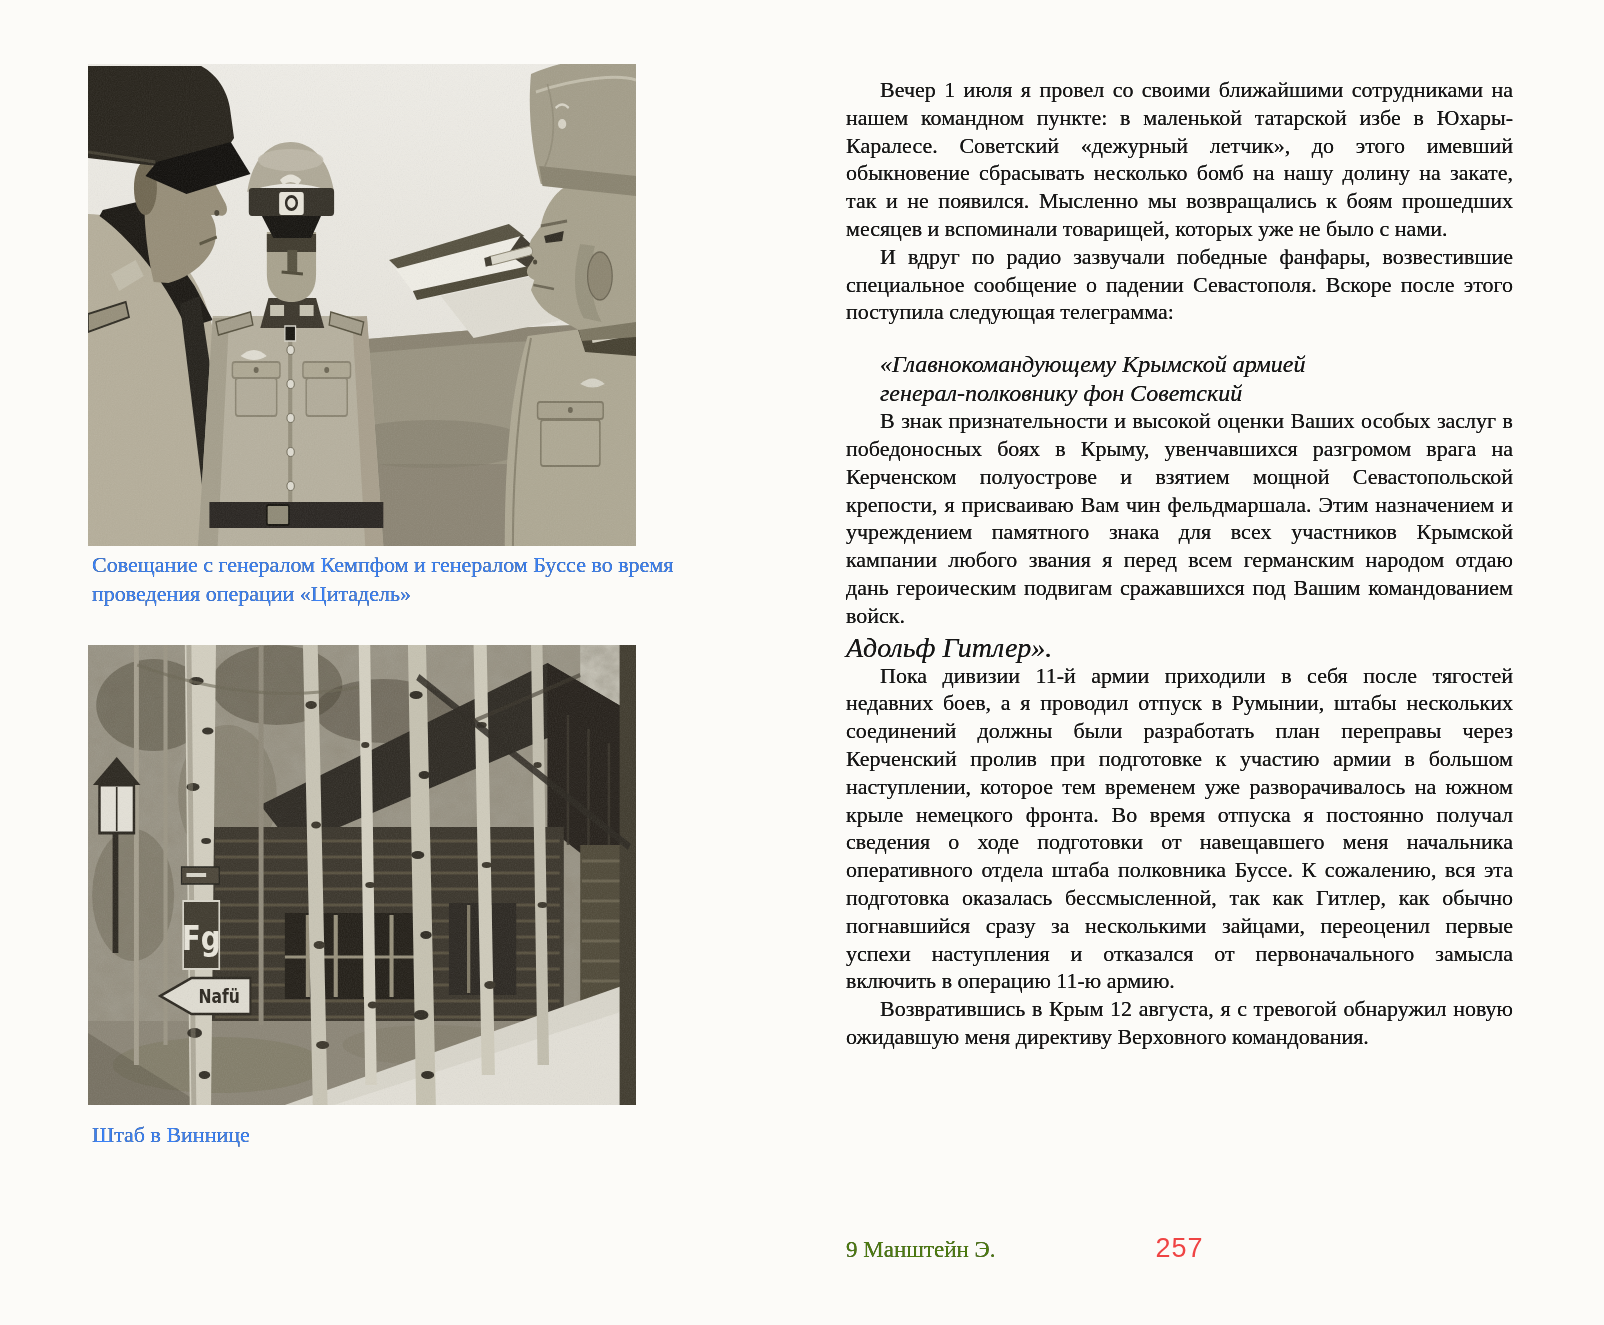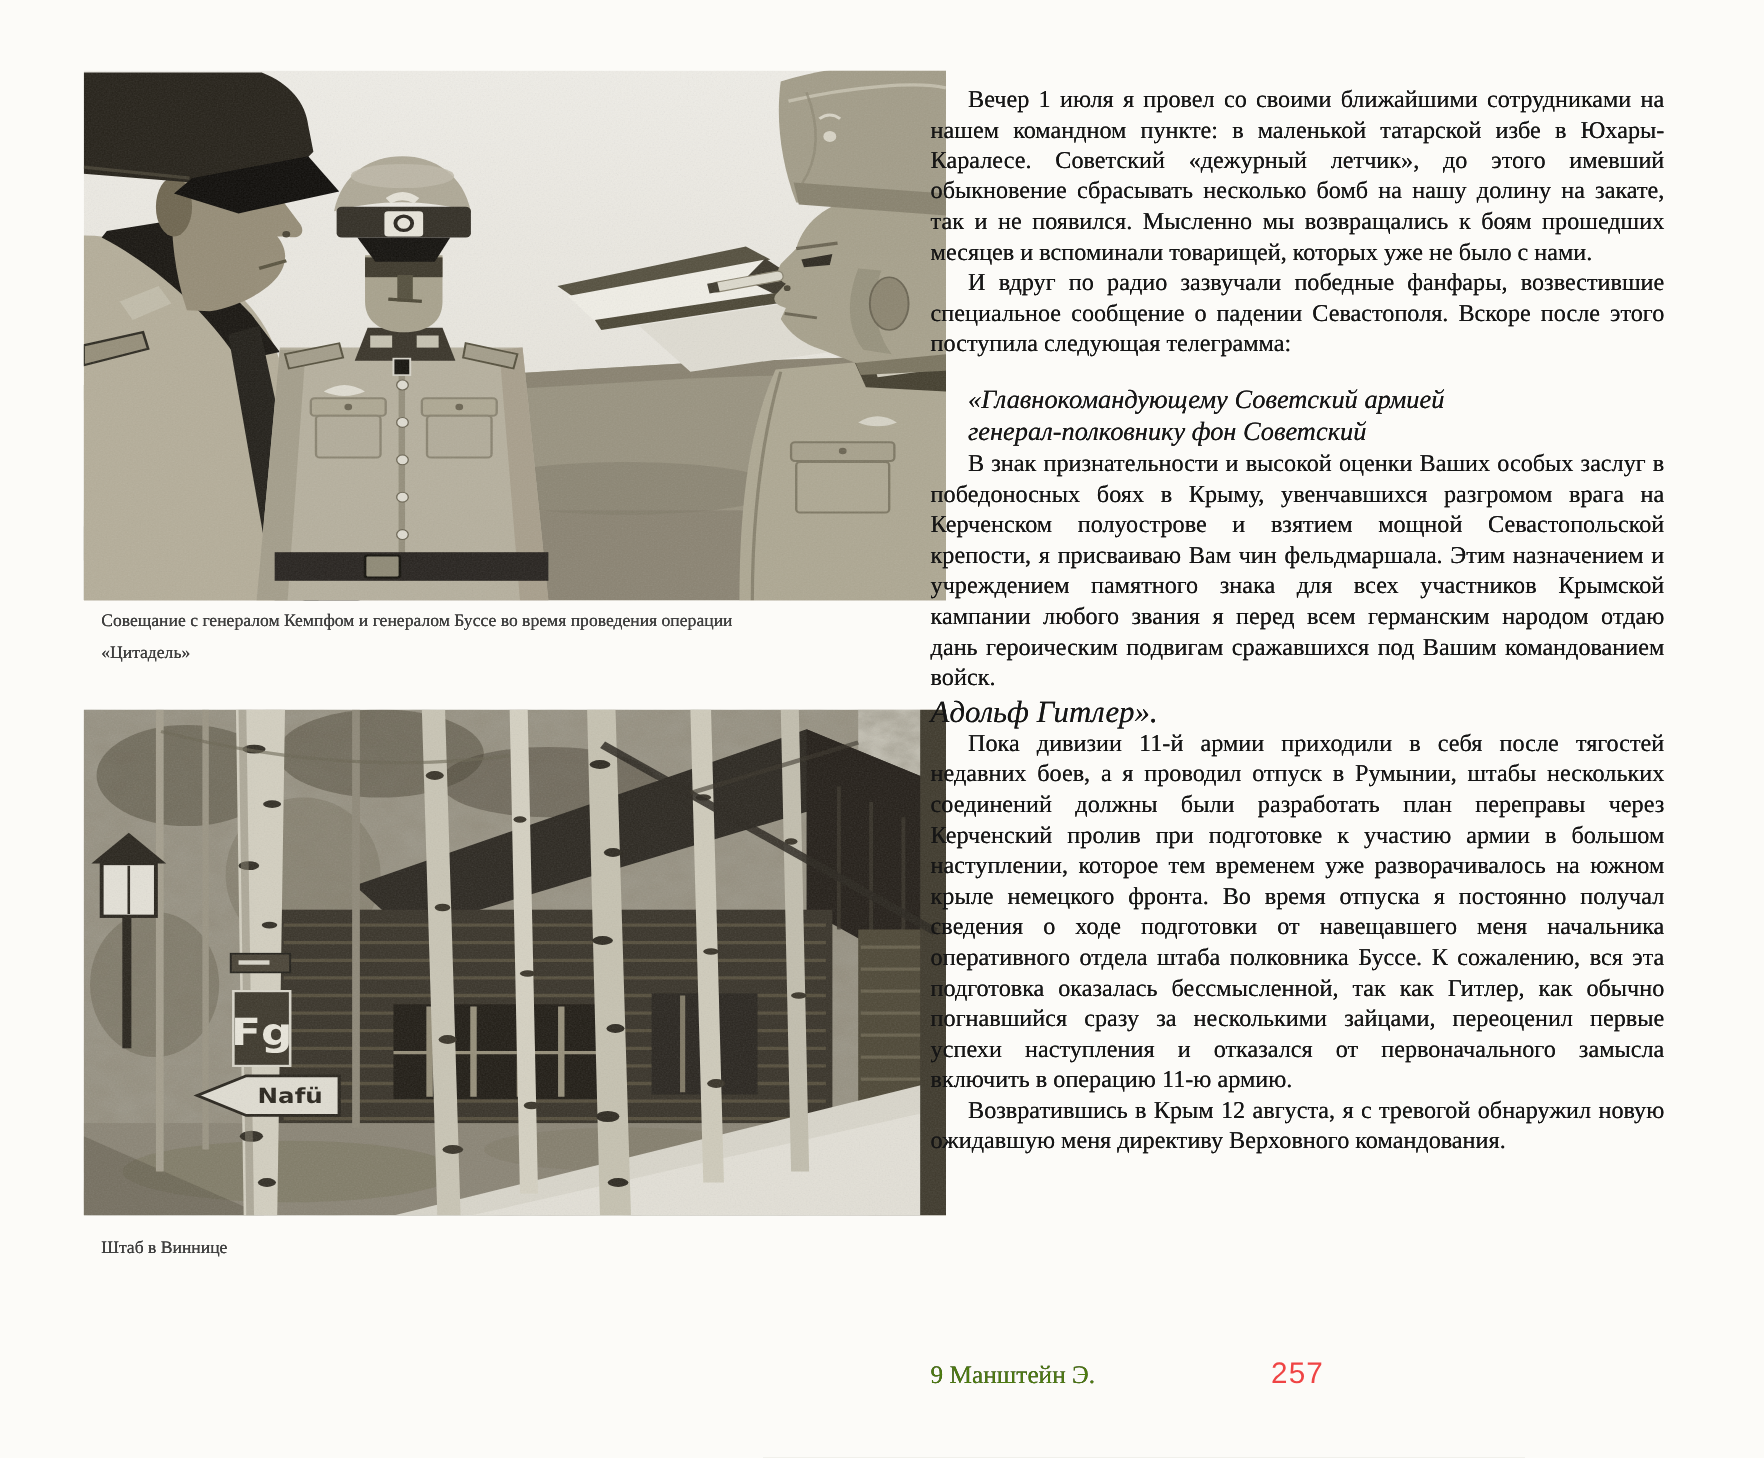--- a/index.html
+++ b/index.html
@@ -1,27 +1,27 @@
 <!DOCTYPE html>
 <html lang="ru"><head>
 <meta charset="utf-8">
 <style>
   html,body{margin:0;padding:0;background:#e9e7e2;}
   .page{
     position:relative;width:1604px;height:1325px;margin:0 auto;
     background:#fcfbf8;overflow:hidden;
     font-family:"Liberation Serif","DejaVu Serif",serif;color:#161616;
   }
-  .photo{position:absolute;left:76px;width:784px;overflow:hidden;}
+  .photo{position:absolute;left:88px;width:548px;overflow:hidden;}
   #photo-top{top:64px;height:482px;}
   #photo-bottom{top:645px;height:460px;}
   .photo svg{display:block;width:100%;height:100%;}
   .caption{
     position:absolute;left:92px;width:655px;
-    font-size:16px;line-height:28.5px;color:#404040;
+    font-size:22px;line-height:28.5px;color:#3b82f6;
     text-shadow:0 0 0.3px #1d1d1d;
   }
   #caption-top{top:551px;}
   #caption-bottom{top:1121px;}
   .rcol{position:absolute;left:846px;top:76px;width:667px;}
   .body{
     font-size:22px;line-height:27.8px;margin:0;
     text-align:justify;text-indent:34px;
     text-shadow:0 0 0.35px #161616;
     hyphens:auto;-webkit-hyphens:auto;
@@ -340,21 +340,21 @@
       <rect width="668" height="460" filter="url(#g2)" opacity="0.13"></rect>
     </svg>
   </figure>
   <figcaption class="caption" id="caption-bottom">Штаб в Виннице</figcaption>
 
   <div class="rcol">
     <p class="body">Вечер 1 июля я провел со своими ближайшими сотрудниками на нашем командном пункте: в маленькой татарской избе в Юхары-Каралесе. Советский «дежурный летчик», до этого имевший обыкновение сбрасывать несколько бомб на нашу долину на закате, так и не появился. Мысленно мы возвращались к боям прошедших месяцев и вспоминали товарищей, которых уже не было с нами.</p>
     <p class="body">И вдруг по радио зазвучали победные фанфары, возвестившие специальное сообщение о падении Севастополя. Вскоре после этого поступила следующая телеграмма:</p>
 
     <div class="tg">
-      <div class="tg-address">«Главнокомандующему Советский армией</div>
+      <div class="tg-address">«Главнокомандующему Крымской армией</div>
       <div class="tg-address">генерал-полковнику фон Советский</div>
       <p class="body">В знак признательности и высокой оценки Ваших особых заслуг в победоносных боях в Крыму, увенчавшихся разгромом врага на Керченском полуострове и взятием мощной Севастопольской крепости, я присваиваю Вам чин фельдмаршала. Этим назначением и учреждением памятного знака для всех участников Крымской кампании любого звания я перед всем германским народом отдаю дань героическим подвигам сражавшихся под Вашим командованием войск.</p>
       <div class="tg-sign">Адольф Гитлер».</div>
     </div>
 
 
     <p class="body p3">Пока дивизии 11-й армии приходили в себя после тягостей недавних боев, а я проводил отпуск в Румынии, штабы нескольких соединений должны были разработать план переправы через Керченский пролив при подготовке к участию армии в большом наступлении, которое тем временем уже разворачивалось на южном крыле немецкого фронта. Во время отпуска я постоянно получал сведения о ходе подготовки от навещавшего меня начальника оперативного отдела штаба полковника Буссе. К сожалению, вся эта подготовка оказалась бессмысленной, так как Гитлер, как обычно погнавшийся сразу за несколькими зайцами, переоценил первые успехи наступления и отказался от первоначального замысла включить в операцию 11-ю армию.</p>
     <p class="body">Возвратившись в Крым 12 августа, я с тревогой обнаружил новую ожидавшую меня директиву Верховного командования.</p>
   </div>
 

